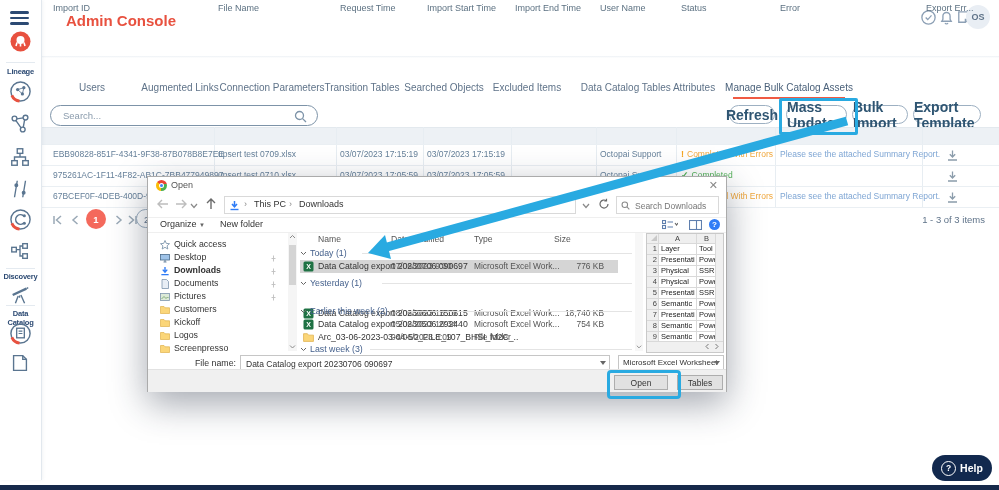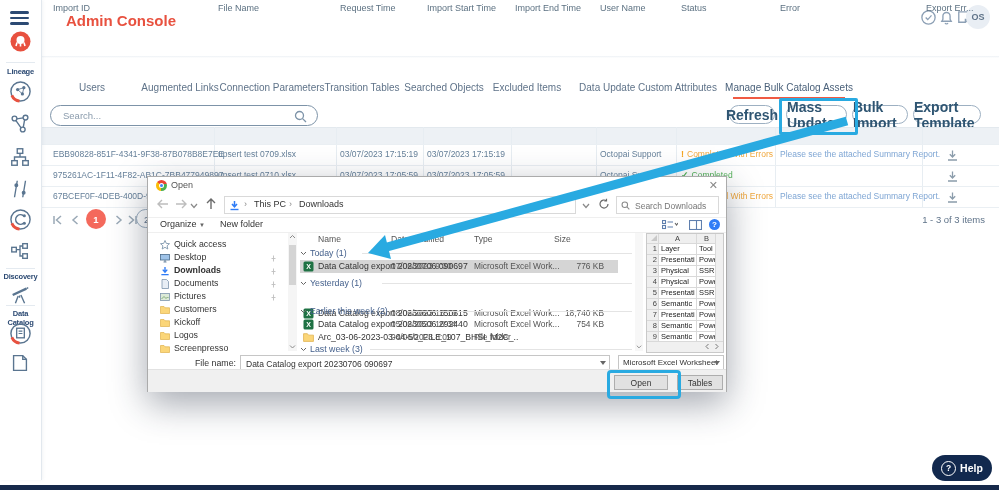--- a/index.html
+++ b/index.html
@@ -249,21 +249,21 @@
       </svg>
   </div>
   <div class="avatar">OS</div>
 
   <div class="tab" style="left:92px;">Users</div>
   <div class="tab" style="left:180px;">Augmented Links</div>
   <div class="tab" style="left:272px;">Connection Parameters</div>
   <div class="tab" style="left:362px;">Transition Tables</div>
   <div class="tab" style="left:444px;">Searched Objects</div>
   <div class="tab" style="left:527px;">Excluded Items</div>
-  <div class="tab" style="left:648px;">Data Update Custom Attributes</div>
+  <div class="tab" style="left:648px;">Data Catalog Tables Attributes</div>
   <div class="tab active" style="left:789px;">Manage Bulk Catalog Assets</div>
   <div class="tab-underline"></div>
 
   <div class="search-pill">
     <input type="text" placeholder="Search..." style="">
     <span class="abs" style="left:243px;top:2.5px;">
       <svg width="13" height="13" viewBox="0 0 13 13" fill="none" stroke="#7d93a8" stroke-width="1.3">
           <circle cx="5.5" cy="5.5" r="4"></circle>
           <path d="M8.6 8.6 L12 12"></path>
         </svg>

